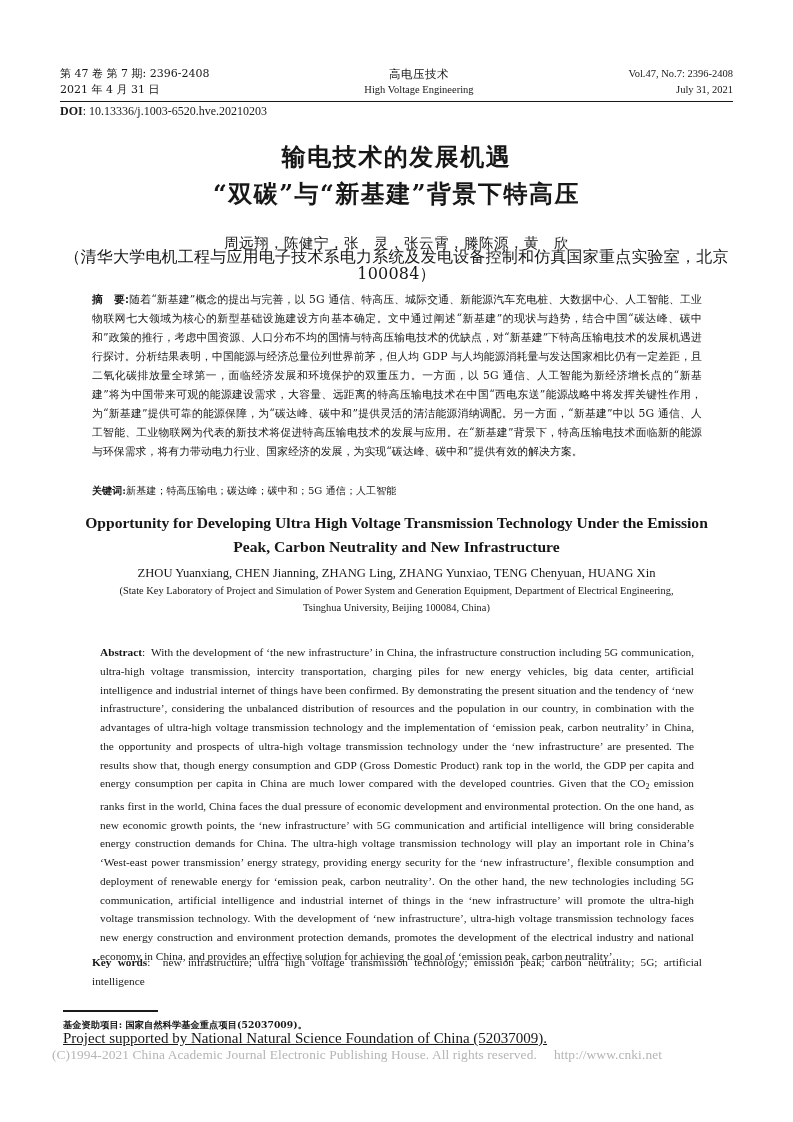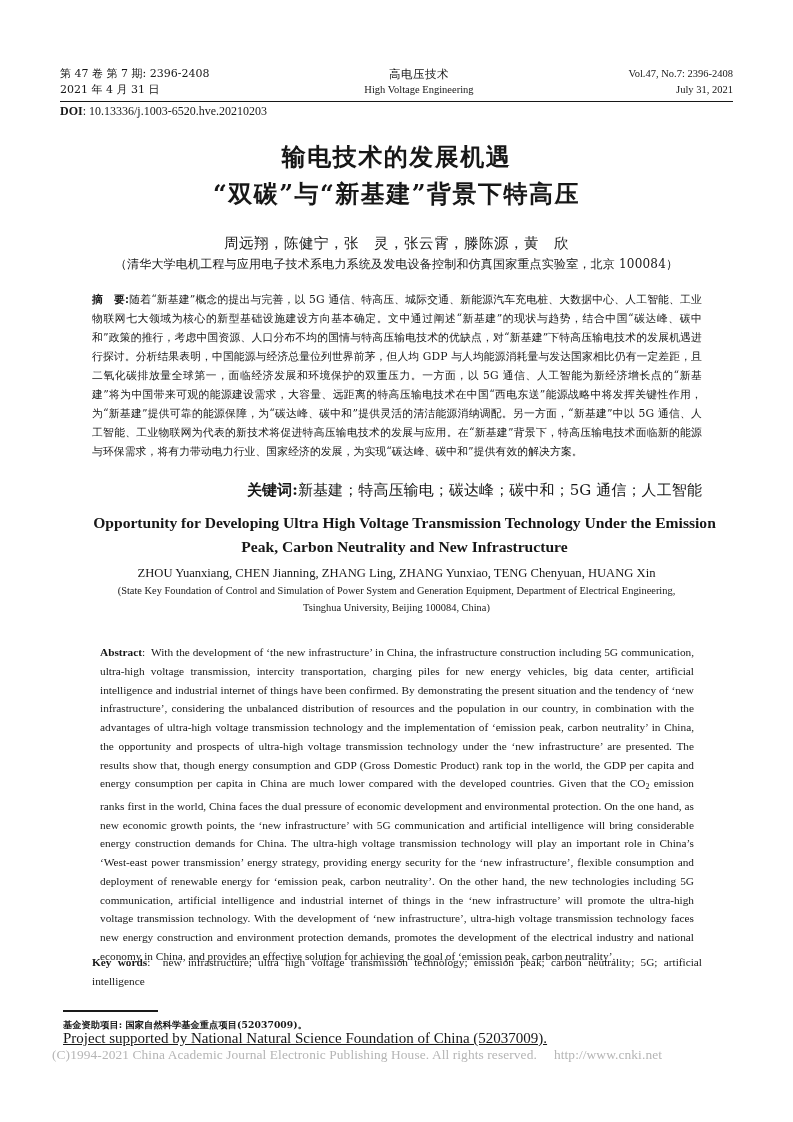--- a/index.html
+++ b/index.html
@@ -94,25 +94,25 @@
     width: 673px;
     text-align: center;
     font-family: "DejaVu Serif", "Liberation Serif", serif;
     font-size: 14.5px;
     line-height: 21px;
     letter-spacing: 0.5px;
   }
   .cn-affil {
     position: absolute;
     left: 60px;
-    top: 256px;
-    width: 673px;
-    text-align: center;
-    font-family: "DejaVu Serif", "Liberation Serif", serif;
-    font-size: 12px;
+    top: 248px;
+    width: 673px;
+    text-align: center;
+    font-family: "DejaVu Serif", "Liberation Serif", serif;
+    font-size: 16px;
     line-height: 17px;
     letter-spacing: 0.2px;
   }
 
   
   .cn-abstract {
     position: absolute;
     left: 92px;
     top: 290px;
     width: 610px;
@@ -125,30 +125,29 @@
   }
   .cn-abstract p { margin: 0; }
   .lbl-bold { font-weight: bold; }
 
   .cn-keywords {
     position: absolute;
     left: 92px;
     top: 481px;
     width: 610px;
     font-family: "DejaVu Serif", "Liberation Serif", serif;
-    font-size: 15px;
+    font-size: 10px;
     line-height: 19px;
     letter-spacing: 0.1px;
-    text-align: right;
   }
 
   
   .en-title {
     position: absolute;
-    left: 72px;
+    left: 64px;
     top: 511px;
     width: 665px;
     text-align: center;
     font-weight: bold;
     font-size: 15.6px;
     line-height: 24px;
   }
 
   .en-authors {
     position: absolute;
@@ -272,21 +271,21 @@
 
   <div class="cn-keywords"><span class="lbl-bold">关键词:</span><span>新基建；特高压输电；碳达峰；碳中和；5G 通信；人工智能</span></div>
 
   <div class="en-title">
     <div>Opportunity for Developing Ultra High Voltage Transmission Technology Under the Emission</div>
     <div>Peak, Carbon Neutrality and New Infrastructure</div>
   </div>
 
   <div class="en-authors">ZHOU Yuanxiang, CHEN Jianning, ZHANG Ling, ZHANG Yunxiao, TENG Chenyuan, HUANG Xin</div>
   <div class="en-affil">
-    <div>(State Key Foundation of Control and Simulation of Power System and Generation Equipment, Department of Electrical Engineering,</div>
+    <div>(State Key Laboratory of Project and Simulation of Power System and Generation Equipment, Department of Electrical Engineering,</div>
     <div>Tsinghua University, Beijing 100084, China)</div>
   </div>
 
   <div class="en-abstract">
     <p><b>Abstract</b><span>:</span>&nbsp;&nbsp;<span>With the development of ‘the new infrastructure’ in China, the infrastructure construction including 5G communication, ultra-high voltage transmission, intercity transportation, charging piles for new energy vehicles, big data center, artificial intelligence and industrial internet of things have been confirmed. By demonstrating the present situation and the tendency of ‘new infrastructure’, considering the unbalanced distribution of resources and the population in our country, in combination with the advantages of ultra-high voltage transmission technology and the implementation of ‘emission peak, carbon neutrality’ in China, the opportunity and prospects of ultra-high voltage transmission technology under the ‘new infrastructure’ are presented. The results show that, though energy consumption and GDP (Gross Domestic Product) rank top in the world, the GDP per capita and energy consumption per capita in China are much lower compared with the developed countries. Given that the CO</span><sub>2</sub><span> emission ranks first in the world, China faces the dual pressure of economic development and environmental protection. On the one hand, as new economic growth points, the ‘new infrastructure’ with 5G communication and artificial intelligence will bring considerable energy construction demands for China. The ultra-high voltage transmission technology will play an important role in China’s ‘West-east power transmission’ energy strategy, providing energy security for the ‘new infrastructure’, flexible consumption and deployment of renewable energy for ‘emission peak, carbon neutrality’. On the other hand, the new technologies including 5G communication, artificial intelligence and industrial internet of things in the ‘new infrastructure’ will promote the ultra-high voltage transmission technology. With the development of ‘new infrastructure’, ultra-high voltage transmission technology faces new energy construction and environment protection demands, promotes the development of the electrical industry and national economy in China, and provides an effective solution for achieving the goal of ‘emission peak, carbon neutrality’.</span></p>
   </div>
 
   <div class="en-keywords"><b>Key words</b><span>:</span>&nbsp;&nbsp;<span>new infrastructure; ultra high voltage transmission technology; emission peak; carbon neutrality; 5G; artificial intelligence</span></div>
 
   <div class="footnote-rule"></div>

